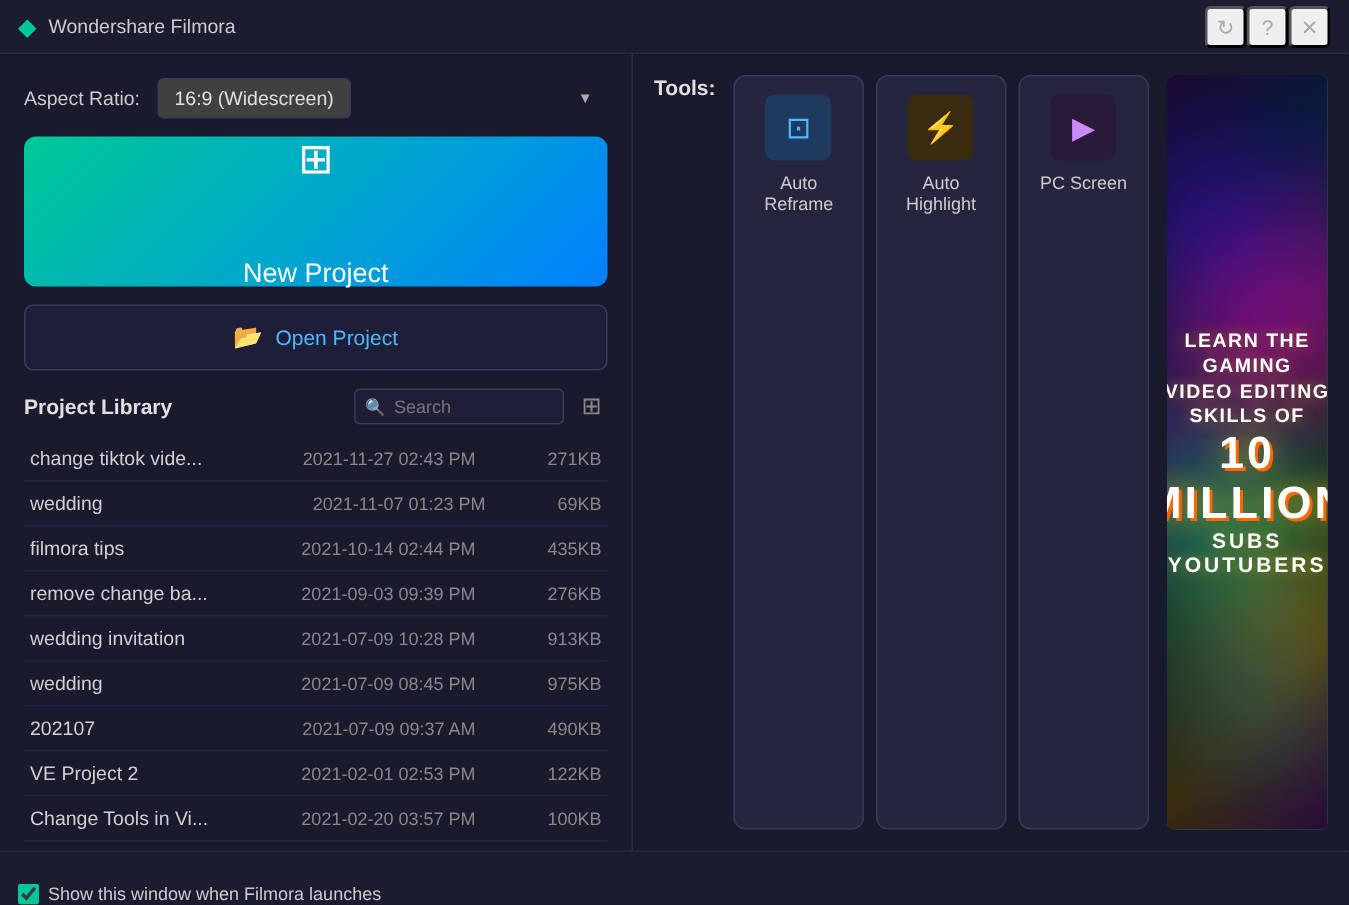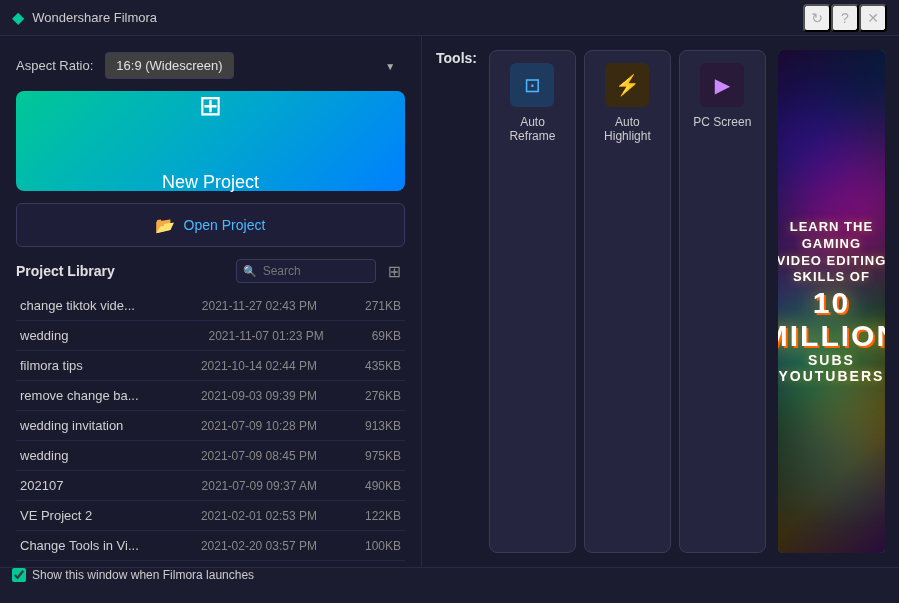--- a/index.html
+++ b/index.html
@@ -316,21 +316,21 @@
     .blob3 { width: 80px; height: 80px; background: #ffaa00; bottom: 20%; left: 40%; }
     .blob4 { width: 90px; height: 90px; background: #4400ff; top: 10%; right: 30%; }
     .blob5 { width: 70px; height: 70px; background: #00aaff; bottom: 10%; left: 20%; }
 
     
     #bottom-bar {
       height: 36px;
       background: #1c1c30;
       border-top: 1px solid #2a2a45;
       display: flex;
-      align-items: flex-start;
+      align-items: flex-end;
       padding: 0 12px;
       gap: 8px;
     }
     .checkbox-wrapper {
       display: flex;
       align-items: center;
       gap: 6px;
     }
     .checkbox-wrapper input[type=checkbox] {
       accent-color: #00c896;

